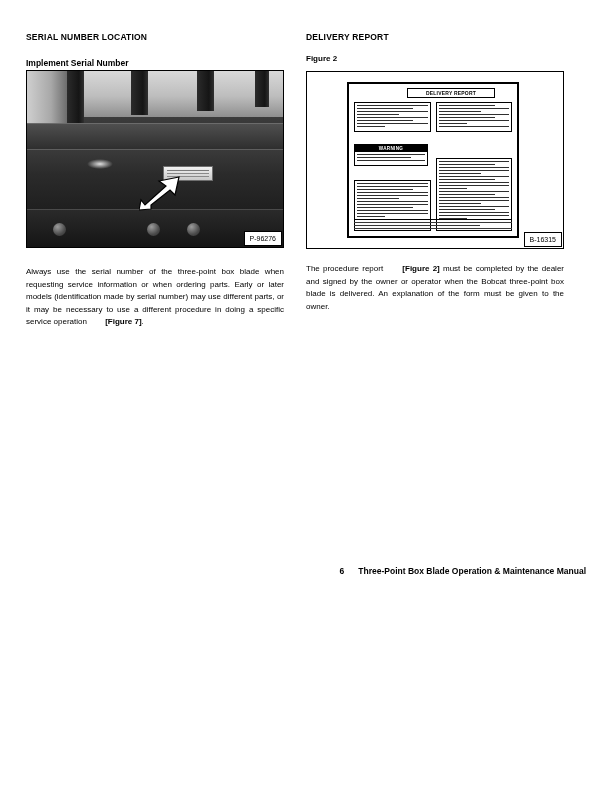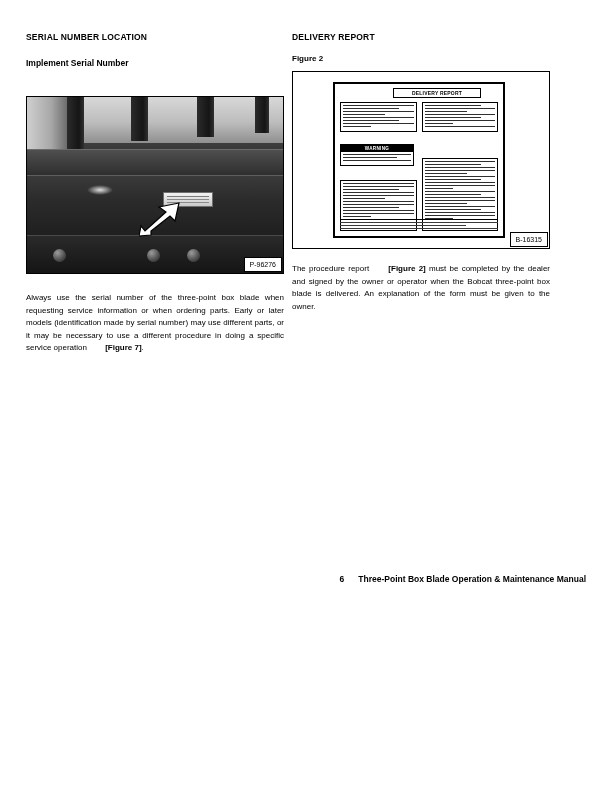--- a/index.html
+++ b/index.html
@@ -19,32 +19,32 @@
     position: absolute;
     left: 0; top: 0;
     width: 612px;
     height: 604px;
   }
   .col {
     position: absolute;
     width: 258px;
   }
   .col-left  { left: 26px; top: 32px; }
-  .col-right { left: 292px; top: 32px; }
+  .col-right { left: 306px; top: 32px; }
 
   .section-title {
     font-size: 8.5px;
     font-weight: bold;
     letter-spacing: 0.2px;
     margin: 0 0 16px 0;
   }
   .sub-title {
     font-size: 8.5px;
     font-weight: bold;
-    margin: 0 0 28px 0;
+    margin: 0 0 2px 0;
   }
   .fig-label {
     font-size: 8px;
     font-weight: bold;
     margin: 0 0 8px 0;
   }
 
   
   .photo-frame {
     position: relative;
@@ -249,21 +249,21 @@
     left: 5px; right: 5px; bottom: 5px;
     border-top: 1px solid #000;
     padding-top: 2px;
   }
   .dr-footer .ln { background: #3a3a3a; }
 
   
   .footer {
     position: absolute;
     left: 26px; right: 26px;
-    bottom: 20px;
+    bottom: 28px;
     font-size: 8.5px;
     font-weight: bold;
     text-align: right;
     margin-top: 31px;
   }
   .footer .pgnum { margin-right: 14px; }
 </style>
 </head>
 <body>
 

